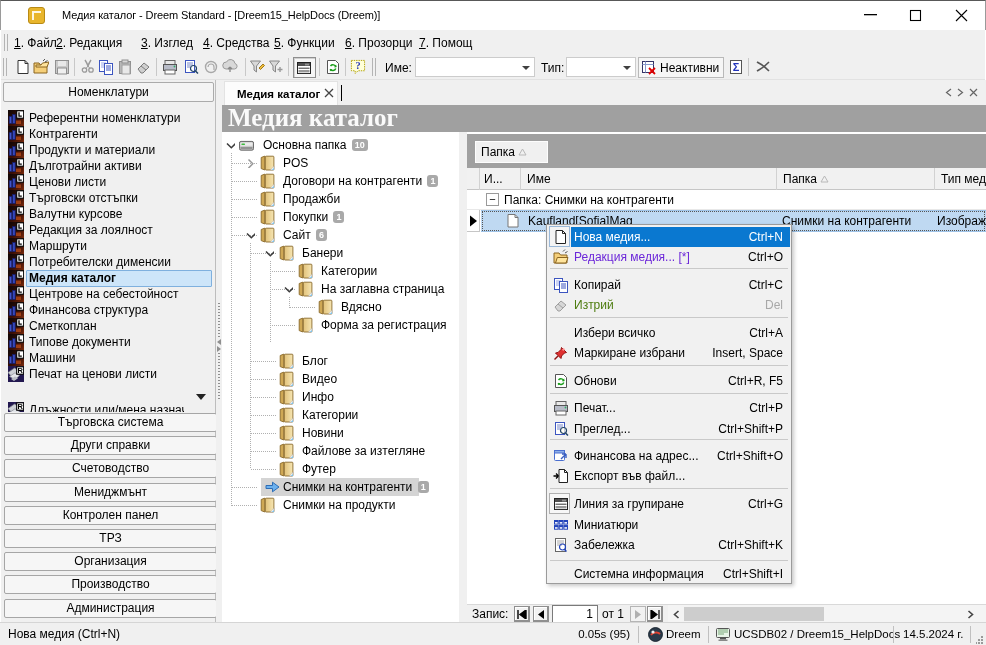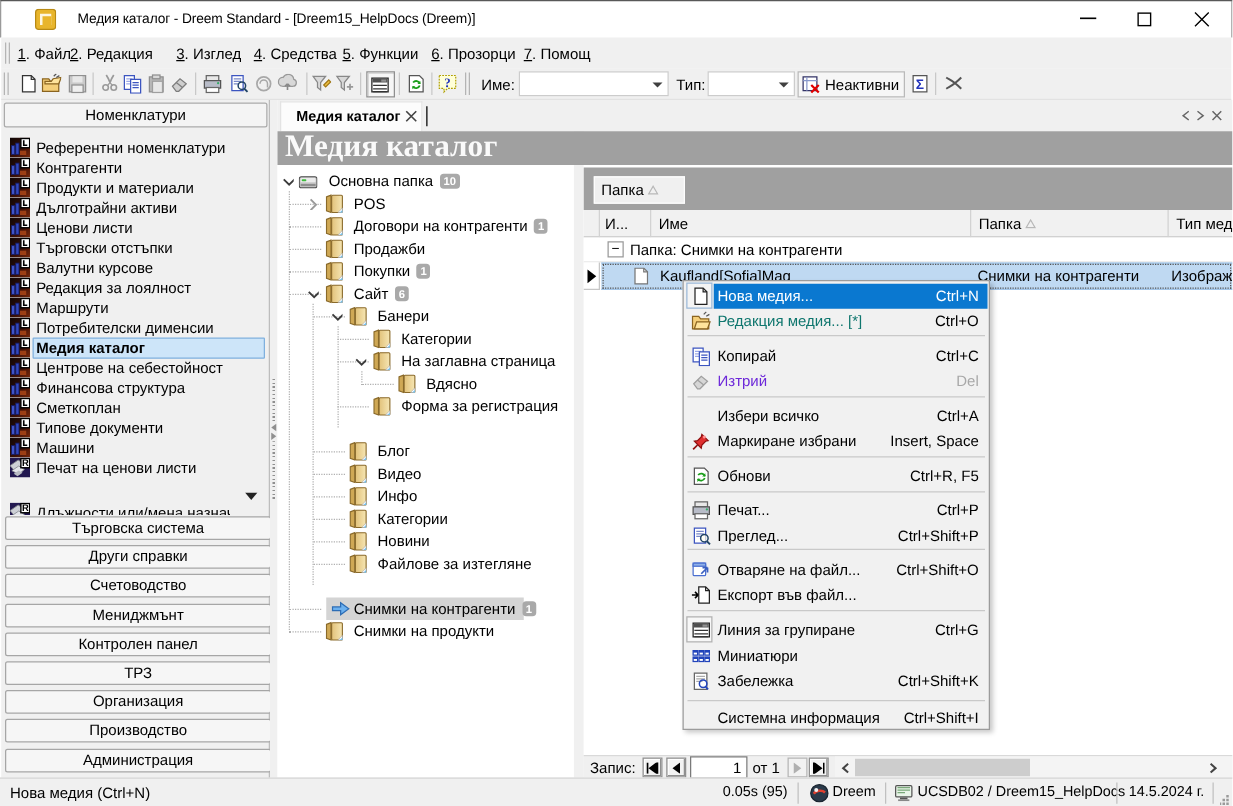--- a/index.html
+++ b/index.html
@@ -552,20 +552,27 @@
       </svg>
       <span class="ttxt" style="left:80px">Новини</span>
     </div>
 <div class="abs trow" style="top:310px">
       <div style="position:absolute;left:29px;top:9px;width:25px;height:1px;border-top:1px dotted #b0b0b0"></div>
       <svg class="tfold" style="left:57px" width="15" height="16" viewBox="0 0 15 16">
         <use href="#folder"></use>
       </svg>
       <span class="ttxt" style="left:80px">Файлове за изтегляне</span>
     </div>
+<div class="abs trow" style="top:328px">
+      <div style="position:absolute;left:29px;top:9px;width:25px;height:1px;border-top:1px dotted #b0b0b0"></div>
+      <svg class="tfold" style="left:57px" width="15" height="16" viewBox="0 0 15 16">
+        <use href="#folder"></use>
+      </svg>
+      <span class="ttxt" style="left:80px">Футер</span>
+    </div>
 <div class="abs trow" style="top:346px">
       <div style="position:absolute;left:9px;top:9px;width:26px;height:1px;border-top:1px dotted #b0b0b0"></div>
       <div style="position:absolute;left:39px;top:0;width:158px;height:18px;background:#d4d4d4"></div>
       <svg class="tfold" style="left:43px;top:2px" width="15" height="14">
         <use href="#bluearr"></use>
       </svg>
       <span class="ttxt" style="left:61px">Снимки на контрагенти <span class="badge">1</span></span>
     </div>
 <div class="abs trow" style="top:364px">
       <div style="position:absolute;left:9px;top:9px;width:26px;height:1px;border-top:1px dotted #b0b0b0"></div>
@@ -677,40 +684,40 @@
       </svg>
       <span class="mt" style="color:#fff">Нова медия...</span>
       <span class="ms" style="color:#fff">Ctrl+N</span>
     </div>
 <div class="mrow" style="top:21.7px">
       <svg class="mi" viewBox="0 0 16 16">
         <path d="M1 4h5l1.5 2H14v8H1z" fill="#f5cf79" stroke="#8a6420"></path>
         <path d="M2.5 14l1.8-5.5H15L13 14z" fill="#ffe49c" stroke="#8a6420"></path>
         <path d="M10 2.5l2-2m0 3.5l2.5-1.5" stroke="#555" fill="none"></path>
       </svg>
-      <span class="mt" style="color:#0f766e">Редакция медия... [*]</span>
+      <span class="mt" style="color:#6d28d9">Редакция медия... [*]</span>
       <span class="ms" style="color:#000">Ctrl+O</span>
     </div>
 <div class="msep" style="top:43.1px"></div>
 <div class="mrow" style="top:49.6px">
       <svg class="mi" viewBox="0 0 16 16">
         <rect x="1.5" y="1.5" width="8" height="11" fill="#fff" stroke="#3c55c0"></rect>
         <path d="M3 4h5M3 6h5M3 8h5" stroke="#9aa8e8"></path>
         <rect x="6.5" y="4.5" width="8" height="11" fill="#fff" stroke="#3c55c0"></rect>
         <path d="M8 7h5M8 9h5M8 11h5" stroke="#3c55c0"></path>
       </svg>
       <span class="mt" style="color:#000">Копирай</span>
       <span class="ms" style="color:#000">Ctrl+C</span>
     </div>
 <div class="mrow" style="top:69.7px">
       <svg class="mi" viewBox="0 0 16 16">
         <path d="M2 10l6-6 5 4-6 6H5z" fill="#d6d6d6" stroke="#9f9f9f"></path>
         <path d="M5 7l5 4" stroke="#9f9f9f"></path>
       </svg>
-      <span class="mt" style="color:#6d28d9">Изтрий</span>
+      <span class="mt" style="color:#4d7c0f">Изтрий</span>
       <span class="ms" style="color:#a8a8a8">Del</span>
     </div>
 <div class="msep" style="top:92.1px"></div>
 <div class="mrow" style="top:97.6px">
       <span class="mt" style="color:#000">Избери всичко</span>
       <span class="ms" style="color:#000">Ctrl+A</span>
     </div>
 <div class="mrow" style="top:117.8px">
       <svg class="mi" viewBox="0 0 16 16">
         <path d="M8.5 2.5l5 5-2 .5-3 3-.5 2.5-5.5-5.5L5 7.5l3-3z" fill="#e03030" stroke="#901010"></path>
@@ -751,21 +758,21 @@
       <span class="mt" style="color:#000">Преглед...</span>
       <span class="ms" style="color:#000">Ctrl+Shift+P</span>
     </div>
 <div class="msep" style="top:214.3px"></div>
 <div class="mrow" style="top:220.5px">
       <svg class="mi" viewBox="0 0 16 16">
         <rect x="1.5" y="2.5" width="10" height="10" rx="1" fill="#fff" stroke="#4a6fd0"></rect>
         <rect x="1.5" y="2.5" width="10" height="2.5" fill="#8fb0e8" stroke="#4a6fd0"></rect>
         <path d="M8 11l5-5m0 0v4m0-4H9" stroke="#3a5fc0" stroke-width="1.4" fill="none"></path>
       </svg>
-      <span class="mt" style="color:#000">Отваряне на файл...</span>
+      <span class="mt" style="color:#000">Финансова на адрес...</span>
       <span class="ms" style="color:#000">Ctrl+Shift+O</span>
     </div>
 <div class="mrow" style="top:241.1px">
       <svg class="mi" viewBox="0 0 16 16">
         <path d="M6 1.5h5.5l3 3V14.5H6z" fill="#fff" stroke="#222"></path>
         <path d="M11.5 1.5v3h3" fill="none" stroke="#222"></path>
         <path d="M0.5 8h5m0 0L3 5.5M5.5 8L3 10.5" stroke="#000" stroke-width="1.3" fill="none"></path>
       </svg>
       <span class="mt" style="color:#000">Експорт във файл...</span>
     </div>

